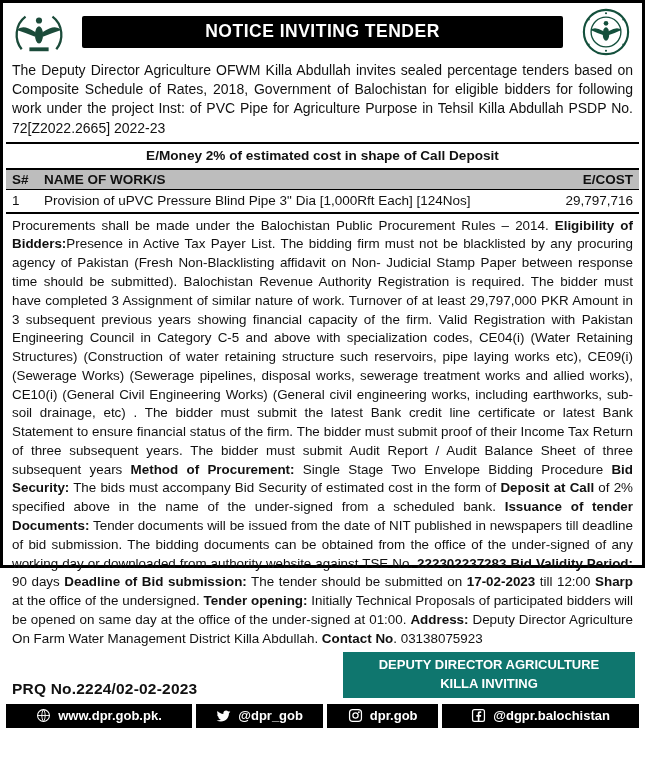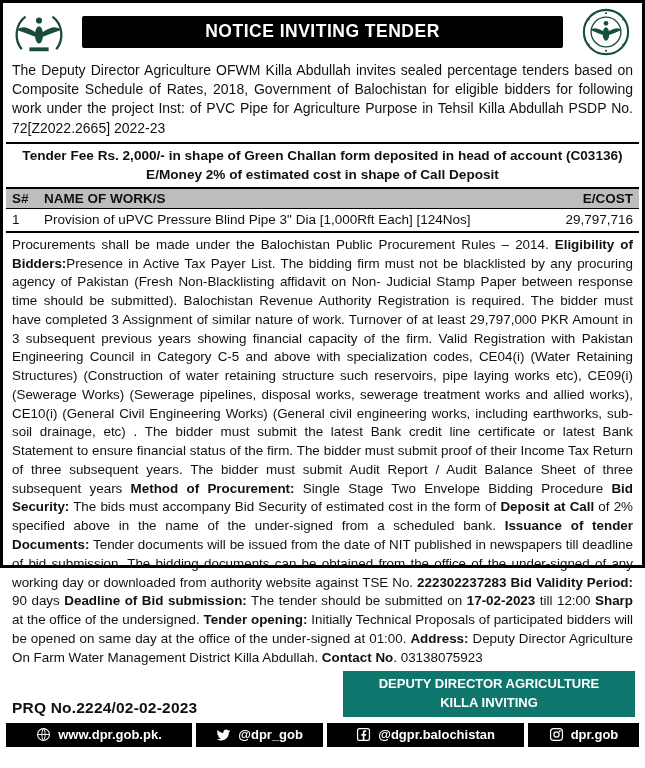--- a/index.html
+++ b/index.html
@@ -112,21 +112,20 @@
         <circle cx="12" cy="39" r="1.1" fill="#14503c"></circle>
         <circle cx="48" cy="39" r="1.1" fill="#14503c"></circle>
         <circle cx="30" cy="45.5" r="1.1" fill="#14503c"></circle>
       </svg>
     </div>
   </div>
 
   <div class="intro">The Deputy Director Agriculture OFWM Killa Abdullah invites sealed percentage tenders based on Composite Schedule of Rates, 2018, Government of Balochistan for eligible bidders for following work under the project Inst: of PVC Pipe for Agriculture Purpose in Tehsil Killa Abdullah PSDP No. 72[Z2022.2665] 2022-23</div>
 
   <div class="fee-note">
-    <div>Tender Fee Rs. 2,000/- in shape of Green Challan form deposited in head of account (C03136)</div>
     <div>E/Money 2% of estimated cost in shape of Call Deposit</div>
   </div>
 
   <table class="works">
     <thead>
       <tr>
         <th class="col-sno">S#</th>
         <th class="col-name">NAME OF WORK/S</th>
         <th class="col-cost">E/COST</th>
       </tr>
@@ -157,30 +156,30 @@
         <path d="M2.5,12 H21.5 M12,2.5 C8.5,6.5 8.5,17.5 12,21.5 M12,2.5 C15.5,6.5 15.5,17.5 12,21.5" fill="none" stroke="#fff" stroke-width="1.5"></path>
       </svg>
       <span>www.dpr.gob.pk.</span>
     </div>
     <div class="footer-seg seg-tw">
       <svg width="15" height="15" viewBox="0 0 24 24">
         <path fill="#fff" d="M23,6c-0.8,0.4-1.7,0.6-2.6,0.8c0.9-0.6,1.6-1.5,2-2.5c-0.9,0.5-1.9,0.9-2.9,1.1C18.7,4.5,17.5,4,16.2,4 c-2.5,0-4.5,2-4.5,4.5c0,0.4,0,0.7,0.1,1C8,9.3,4.7,7.5,2.5,4.7C2.1,5.4,1.9,6.1,1.9,7c0,1.6,0.8,2.9,2,3.7 c-0.7,0-1.4-0.2-2-0.6v0.1c0,2.2,1.6,4,3.6,4.4c-0.4,0.1-0.8,0.2-1.2,0.2c-0.3,0-0.6,0-0.8-0.1c0.6,1.8,2.2,3.1,4.2,3.1 c-1.5,1.2-3.5,1.9-5.6,1.9c-0.4,0-0.7,0-1.1-0.1c2,1.3,4.4,2,6.9,2c8.3,0,12.8-6.9,12.8-12.8c0-0.2,0-0.4,0-0.6 C21.6,7.8,22.4,7,23,6z"></path>
       </svg>
       <span>@dpr_gob</span>
     </div>
-    <div class="footer-seg seg-fb">
-      <svg width="15" height="15" viewBox="0 0 24 24">
-        <rect x="2.5" y="2.5" width="19" height="19" rx="3" fill="none" stroke="#fff" stroke-width="2"></rect>
-        <path fill="#fff" d="M13.5,21v-7h2.4l0.4-2.8h-2.8V9.3c0-0.8,0.3-1.4,1.5-1.4h1.4V5.4c-0.3,0-1.1-0.1-2.1-0.1c-2.1,0-3.5,1.3-3.5,3.6v2.3H8.5V14h2.3v7H13.5z"></path>
-      </svg>
-      <span>@dgpr.balochistan</span>
-    </div>
     <div class="footer-seg seg-ig">
       <svg width="15" height="15" viewBox="0 0 24 24">
         <rect x="2.5" y="2.5" width="19" height="19" rx="5" fill="none" stroke="#fff" stroke-width="2"></rect>
         <circle cx="12" cy="12" r="4.2" fill="none" stroke="#fff" stroke-width="2"></circle>
         <circle cx="17.4" cy="6.6" r="1.4" fill="#fff"></circle>
       </svg>
       <span>dpr.gob</span>
     </div>
+    <div class="footer-seg seg-fb">
+      <svg width="15" height="15" viewBox="0 0 24 24">
+        <rect x="2.5" y="2.5" width="19" height="19" rx="3" fill="none" stroke="#fff" stroke-width="2"></rect>
+        <path fill="#fff" d="M13.5,21v-7h2.4l0.4-2.8h-2.8V9.3c0-0.8,0.3-1.4,1.5-1.4h1.4V5.4c-0.3,0-1.1-0.1-2.1-0.1c-2.1,0-3.5,1.3-3.5,3.6v2.3H8.5V14h2.3v7H13.5z"></path>
+      </svg>
+      <span>@dgpr.balochistan</span>
+    </div>
   </div>
 
 </div>
 
 </body></html>

